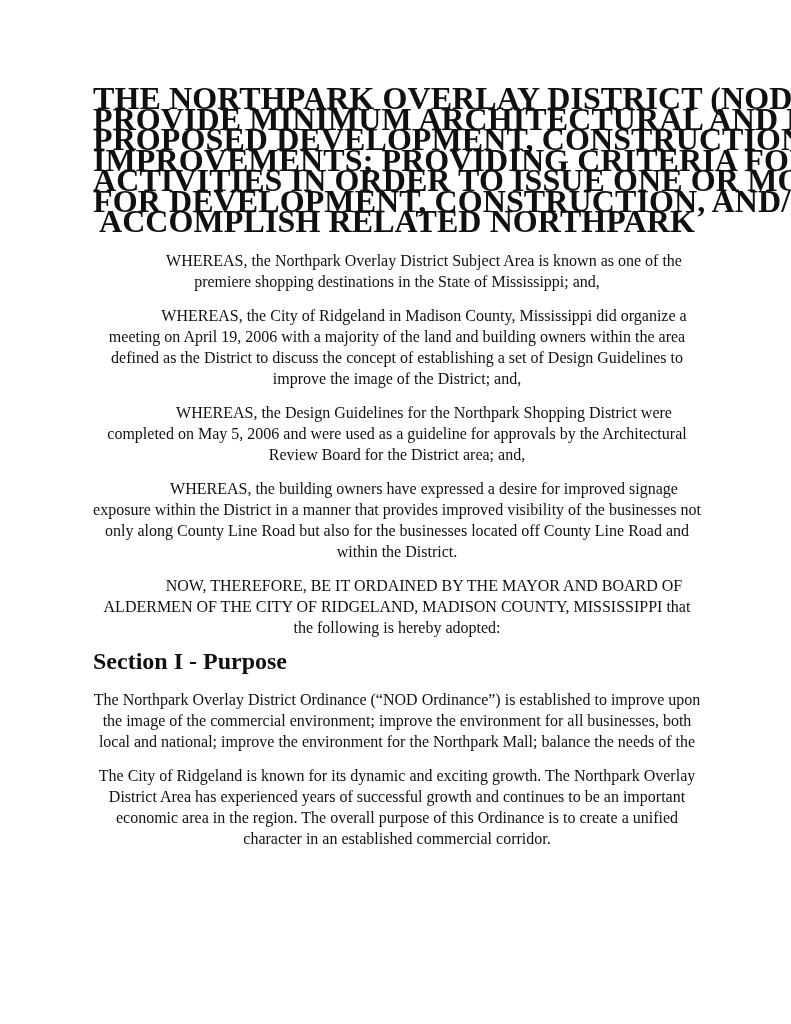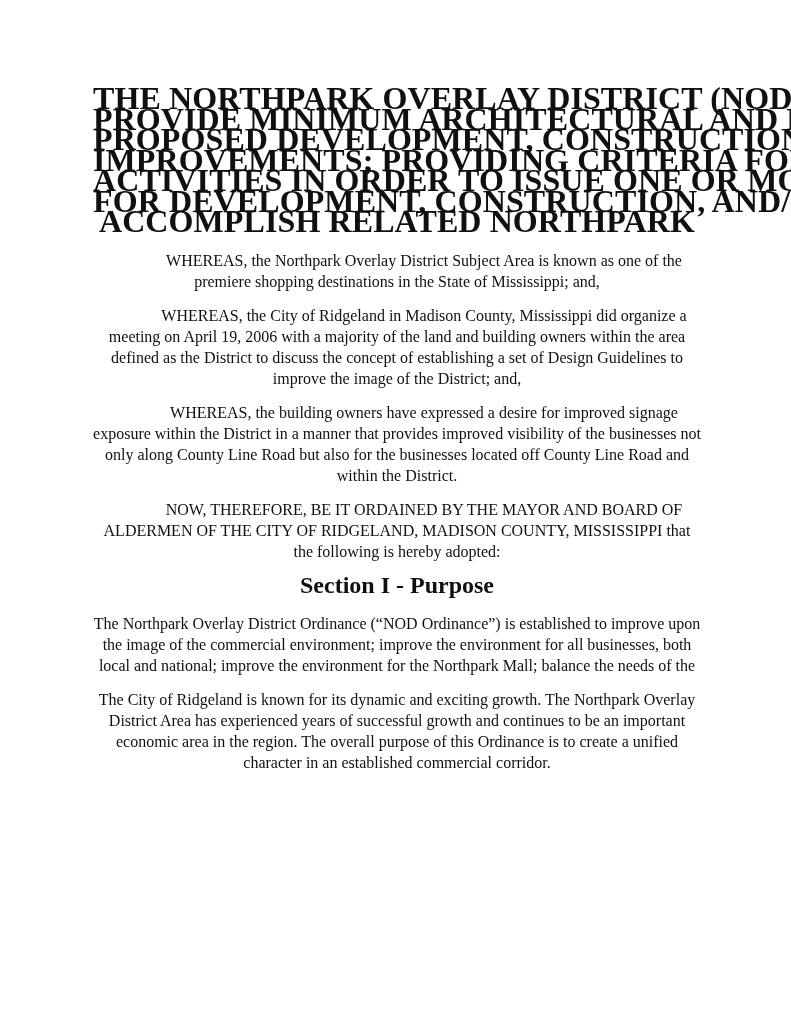--- a/index.html
+++ b/index.html
@@ -33,21 +33,20 @@
   .para {
     margin: 0 0 13px 0;
     line-height: 21px;
     text-align: center;
   }
   .para.indent {
     text-indent: 54px;
   }
   .section-heading {
     font-weight: bold;
-    text-align: center;
     line-height: 21px;
     margin: 4px 0 17px 0;
   }
 </style>
 </head>
 <body>
 
 <div class="page">
 
   <h1 class="doc-title">
@@ -55,20 +54,21 @@
     <div class="title-line">PROVIDE MINIMUM ARCHITECTURAL AND DEVELOPMENT STANDARDS FOR</div>
     <div class="title-line">PROPOSED DEVELOPMENT, CONSTRUCTION, AND/OR ALTERATION OF</div>
     <div class="title-line">IMPROVEMENTS; PROVIDING CRITERIA FOR EVALUATION SUCH PROPOSED</div>
     <div class="title-line">ACTIVITIES IN ORDER TO ISSUE ONE OR MORE SUTABILITY CERTIFICATES</div>
     <div class="title-line">FOR DEVELOPMENT, CONSTRUCTION, AND/OR ALTERATION, AND</div>
     <div class="title-line">ACCOMPLISH RELATED NORTHPARK</div>
   </h1>
 
   <p class="para indent">WHEREAS, the Northpark Overlay District Subject Area is known as one of the premiere shopping destinations in the State of Mississippi; and,</p>
   <p class="para indent">WHEREAS, the City of Ridgeland in Madison County, Mississippi did organize a meeting on April 19, 2006 with a majority of the land and building owners within the area defined as the District to discuss the concept of establishing a set of Design Guidelines to improve the image of the District; and,</p>
+  <p class="para indent">WHEREAS, the Design Guidelines for the Northpark Shopping District were completed on May 5, 2006 and were used as a guideline for approvals by the Architectural Review Board for the District area; and,</p>
   <p class="para indent">WHEREAS, the building owners have expressed a desire for improved signage exposure within the District in a manner that provides improved visibility of the businesses not only along County Line Road but also for the businesses located off County Line Road and within the District.</p>
 
   <p class="para indent">NOW, THEREFORE, BE IT ORDAINED BY THE MAYOR AND BOARD OF ALDERMEN OF THE CITY OF RIDGELAND, MADISON COUNTY, MISSISSIPPI that the following is hereby adopted:</p>
 
   <h2 class="section-heading">Section I - Purpose</h2>
 
   <p class="para">The Northpark Overlay District Ordinance (“NOD Ordinance”) is established to improve upon the image of the commercial environment; improve the environment for all businesses, both local and national; improve the environment for the Northpark Mall; balance the needs of the</p>
   <p class="para">The City of Ridgeland is known for its dynamic and exciting growth.  The Northpark Overlay District Area has experienced years of successful growth and continues to be an important economic area in the region.  The overall purpose of this Ordinance is to create a unified character in an established commercial corridor.</p>
 
 </div>

